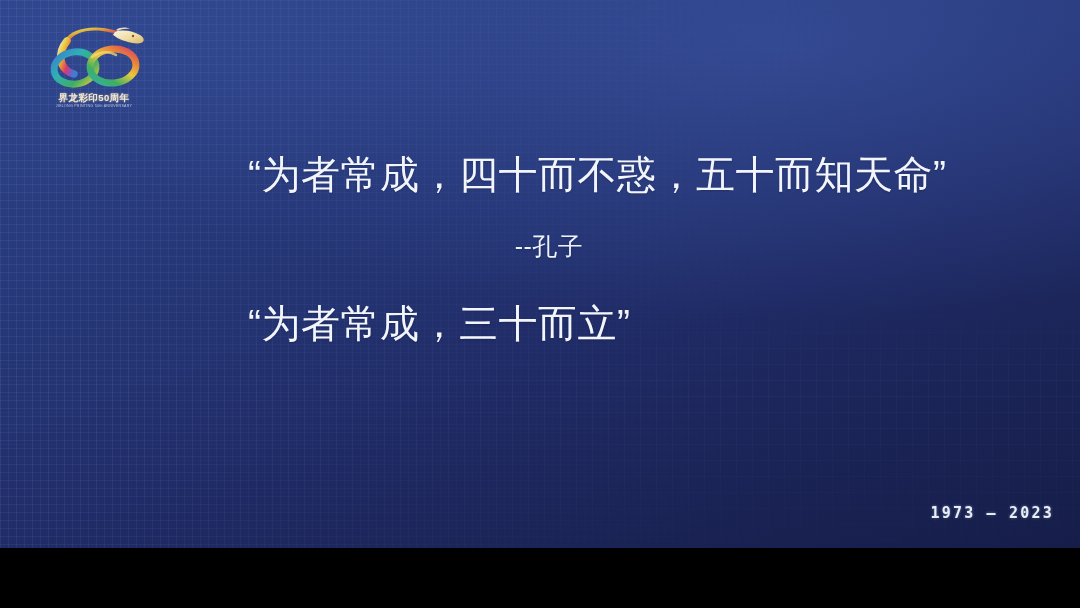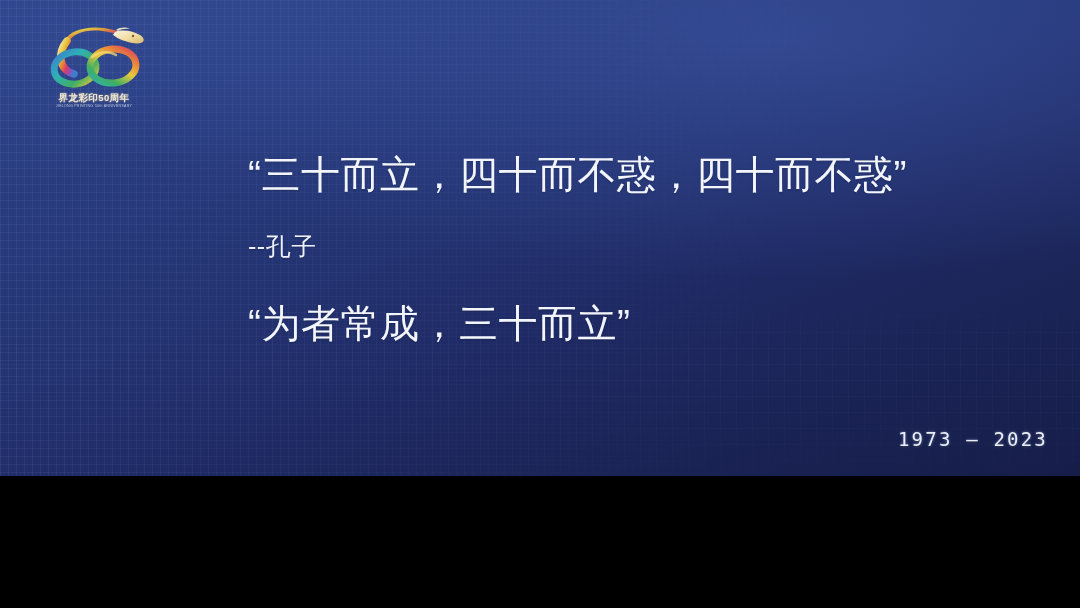--- a/index.html
+++ b/index.html
@@ -8,21 +8,21 @@
     padding: 0;
     background: #000;
   }
   body {
     font-family: "Liberation Sans", "DejaVu Sans", sans-serif;
   }
 
   #slide {
     position: relative;
     width: 1080px;
-    height: 476px;
+    height: 548px;
     overflow: hidden;
     
     background:
       linear-gradient(160deg,
         #2c4288 0%,
         #2a3f82 14%,
         #27397a 30%,
         #233270 46%,
         #1f2a64 62%,
         #1b2558 76%,
@@ -112,36 +112,36 @@
     font-weight: 400;
     line-height: 1.18;
     letter-spacing: 0.5px;
     white-space: nowrap;
     text-shadow: 0 1px 2px rgba(0,0,0,0.18);
   }
   .attrib {
     color: #eef2fb;
     font-size: 25px;
     font-weight: 400;
-    text-align: left;
+    text-align: center;
     letter-spacing: 0.5px;
     text-shadow: 0 1px 2px rgba(0,0,0,0.18);
   }
   .gap-a { height: 32px; }
   .gap-b { height: 38px; }
   .gap-c { height: 36px; }
 
   
   .year {
     position: absolute;
-    right: 32px;
+    right: 26px;
     bottom: 26px;
     font-family: "DejaVu Sans Mono", "Liberation Mono", monospace;
-    font-size: 19px;
-    font-weight: normal;
+    font-size: 15px;
+    font-weight: bold;
     letter-spacing: 2.2px;
     color: #e9eef8;
     text-shadow: 0 0 3px rgba(180,205,255,0.55), 0 1px 1px rgba(0,0,0,0.5);
     white-space: nowrap;
   }
 </style>
 </head>
 <body>
 
 <div id="slide">
@@ -195,21 +195,21 @@
       <ellipse cx="146" cy="88" rx="46" ry="34" fill="none" stroke="url(#gZero)" stroke-width="14" transform="rotate(-6 146 88)"></ellipse>
 
       <path d="M104 70 C120 58 140 58 152 66" fill="none" stroke="#f0d978" stroke-width="5" stroke-linecap="round" opacity="0.75"></path>
     </svg>
     <div class="logo-caption">界龙彩印50周年</div>
     <div class="logo-subcaption">JIELONG PRINTING 50th ANNIVERSARY</div>
   </div>
 
   <div class="quotes">
 
-    <div class="quote-line">“三十而立，四十而不惑，四十而不惑”</div>
+    <div class="quote-line">“为者常成，四十而不惑，五十而知天命”</div>
 
     <div class="gap-a"></div>
 
     <div class="attrib">--孔子</div>
 
     <div class="gap-b"></div>
 
     <div class="quote-line">“为者常成，三十而立”</div>
 
     <div class="gap-c"></div>

